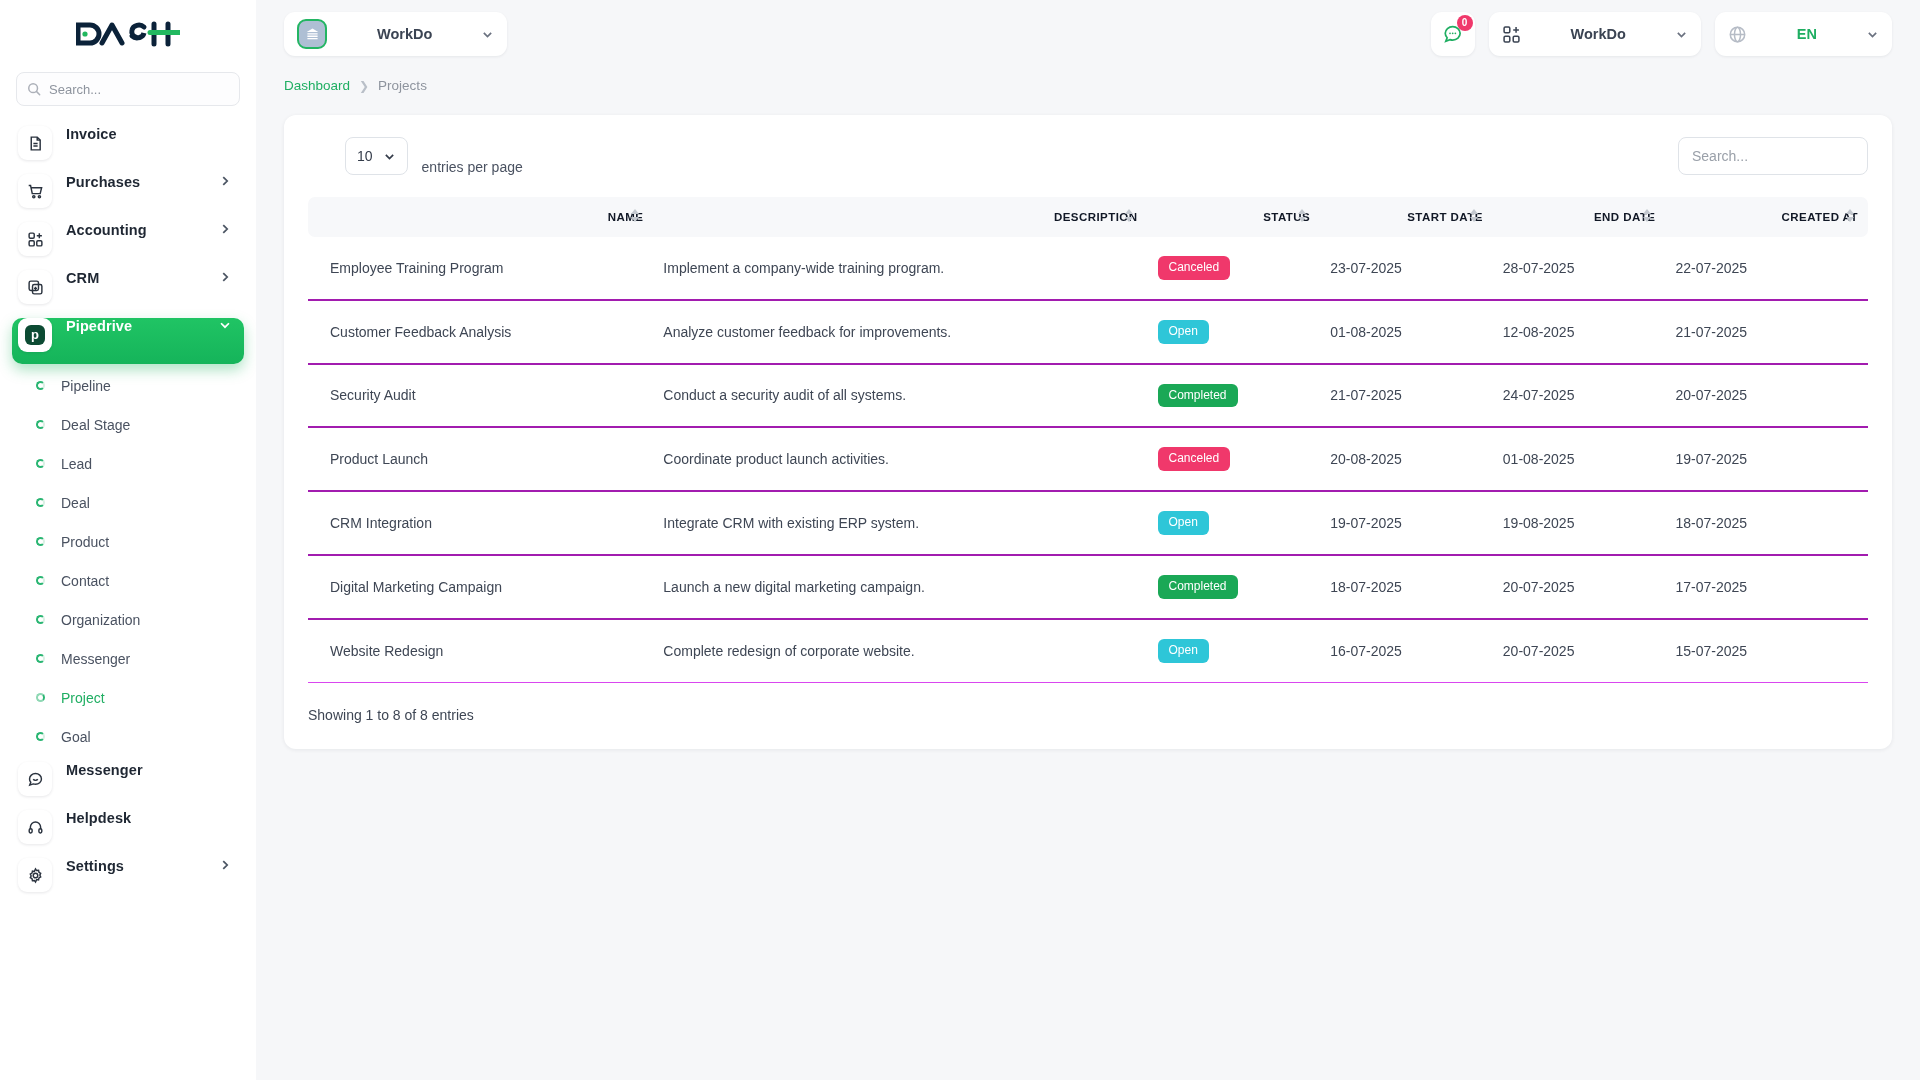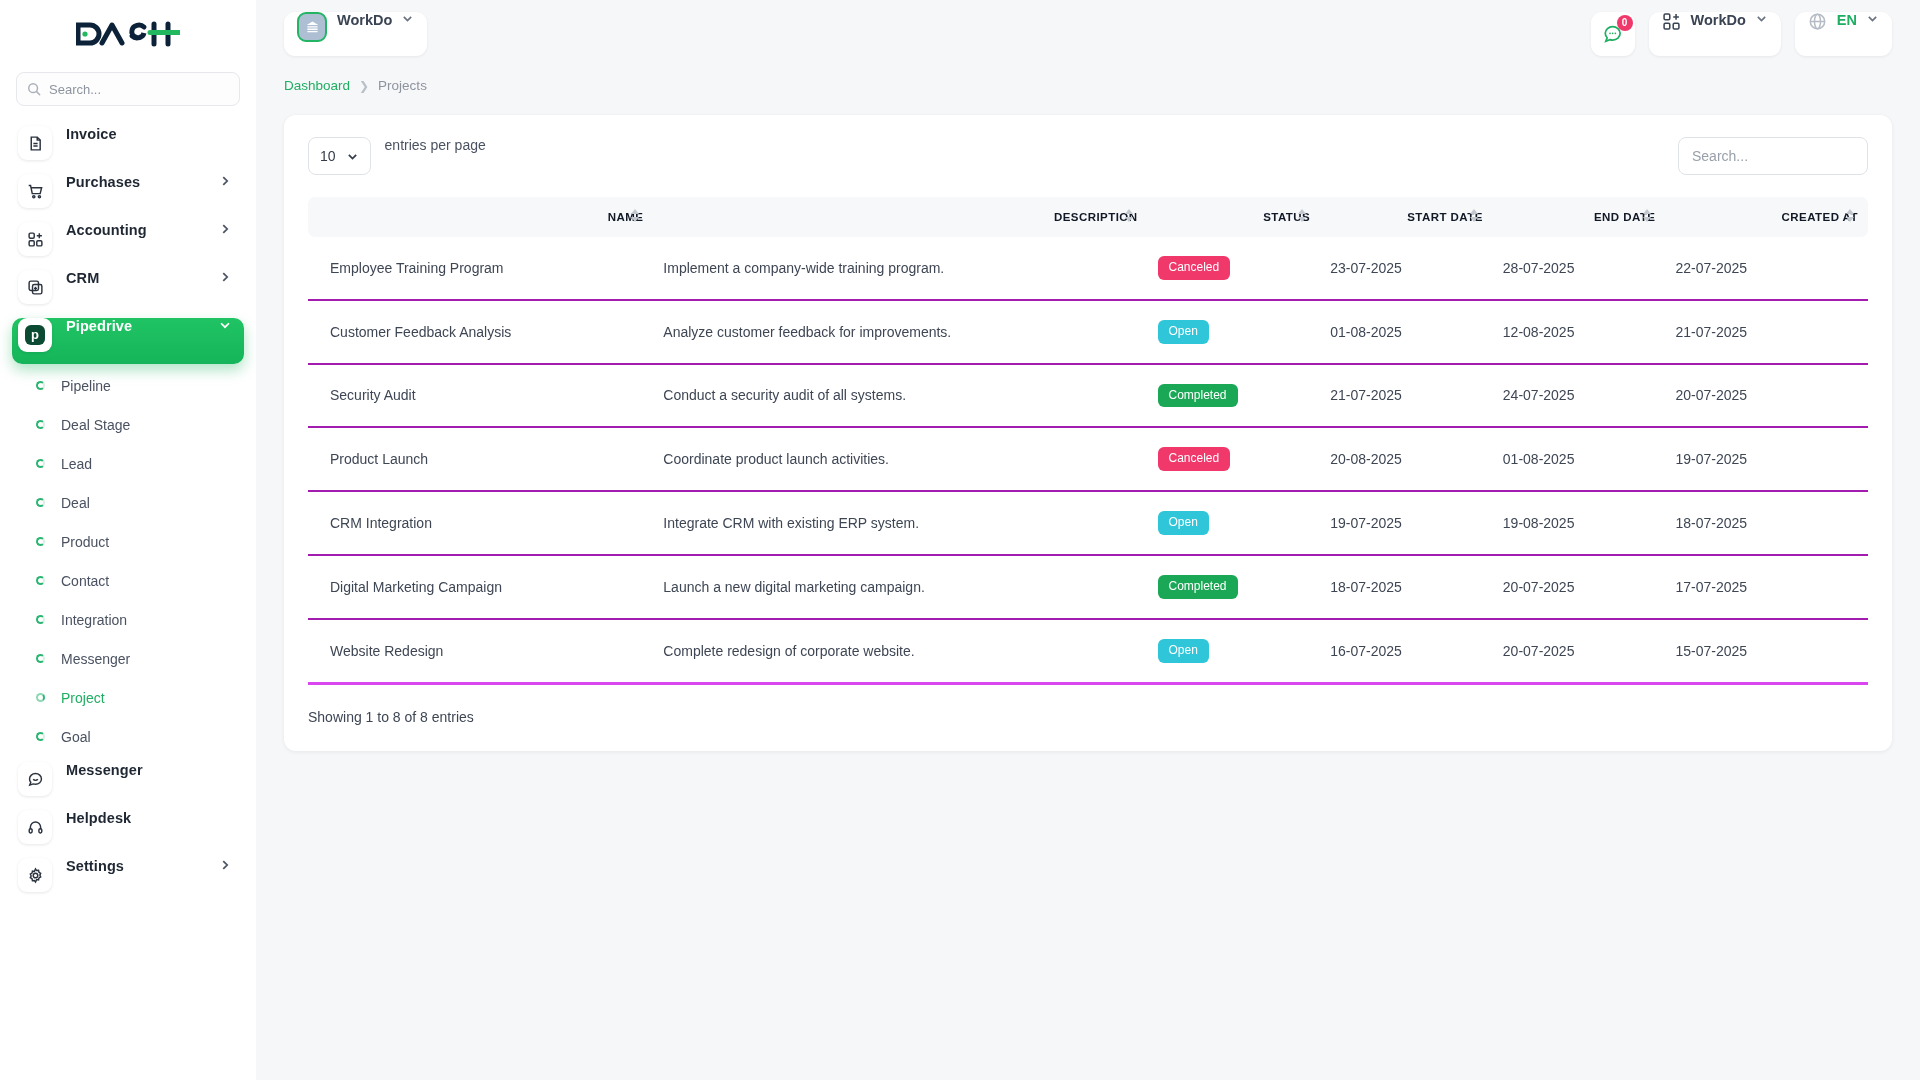--- a/index.html
+++ b/index.html
@@ -114,24 +114,25 @@
     width: 1664px; height: 68px;
     display: flex; align-items: center;
     padding: 0 28px 0 28px;
     background: #f6f7f9;
     z-index: 10;
   }
   .chip {
     background: #fff;
     border-radius: 11px;
     height: 44px;
-    display: flex; 
+    display: flex; align-items: center;
     padding: 0 13px;
     box-shadow: 0 1px 3px rgba(16,24,40,.07);
     cursor: pointer;
+    gap: 40px;
   }
   .chip .chip-label {
     font-size: 14.5px; font-weight: 600; color: #3b4453; margin: 0 9px 0 10px;
     white-space: nowrap;
   }
   .chip .chev { width: 13px; height: 13px; stroke:#6b7280; fill:none; stroke-width:2.1; }
   #company-chip .co-ico {
     width: 30px; height: 30px; border-radius: 9px;
     background: #aebfd4;
     border: 2px solid #23b563;
@@ -164,21 +165,21 @@
   #breadcrumb .crumb-sep { color:#b9bfc8; margin: 0 9px; font-size: 12px; }
   #breadcrumb .crumb-cur { color:#8e949e; }
 
   #card {
     margin-top: 22px;
     background: #fff;
     border-radius: 12px;
     box-shadow: 0 1px 4px rgba(16,24,40,.07);
     padding: 22px 24px 26px 24px;
   }
-  #card-top { display:flex; align-items:flex-start; }
+  #card-top { display:flex; align-items:flex-end;margin-left:37px; }
   #len-select {
     height: 38px; min-width: 62px;
     border: 1px solid #dfe3e8; border-radius: 8px;
     display:flex; align-items:center; justify-content:space-between;
     padding: 0 11px; cursor:pointer;
   }
   #len-select .len-val { font-size:14px;color:#343c4a; }
   #len-select .chev { width:13px;height:13px;stroke:#343c4a;fill:none;stroke-width:2.1;margin-left:10px;}
   #len-text { font-size:14px; color:#4a5261; margin-left:14px; }
   #table-search {
@@ -214,21 +215,21 @@
   .sort-ico .dn { border-left:4.5px solid transparent;border-right:4.5px solid transparent;border-top:5px solid #c3c8cf; margin-top:3px;}
 
   tbody td {
     padding: 19px 10px;
     font-size: 14px; color: #3e4654;
     border-bottom: 2px solid #a21caf;
     vertical-align: middle;
     white-space: nowrap;
   }
   tbody td.c-name { padding-left: 22px; }
-  tbody tr:last-child td { border-bottom: 3px solid #d946ef; }
+  tbody tr:last-child td { border-bottom: 1px solid #d946ef; }
 
   .badge {
     display:inline-block; border-radius:6px;
     padding: 5px 11px; font-size: 12px; color:#fff; font-weight:400;
     line-height: 1.15;
   }
   .badge.canceled  { background:#f0386b; }
   .badge.open      { background:#2ec6d8; }
   .badge.completed { background:#1aa856; }
 
@@ -355,21 +356,21 @@
     <div class="sub-item">
       <span class="sub-dot"></span>
       <span class="sub-label">Product</span>
     </div>
     <div class="sub-item">
       <span class="sub-dot"></span>
       <span class="sub-label">Contact</span>
     </div>
     <div class="sub-item">
       <span class="sub-dot"></span>
-      <span class="sub-label">Integration</span>
+      <span class="sub-label">Organization</span>
     </div>
     <div class="sub-item">
       <span class="sub-dot"></span>
       <span class="sub-label">Messenger</span>
     </div>
     <div class="sub-item current">
       <span class="sub-dot"></span>
       <span class="sub-label">Project</span>
     </div>
     <div class="sub-item">

